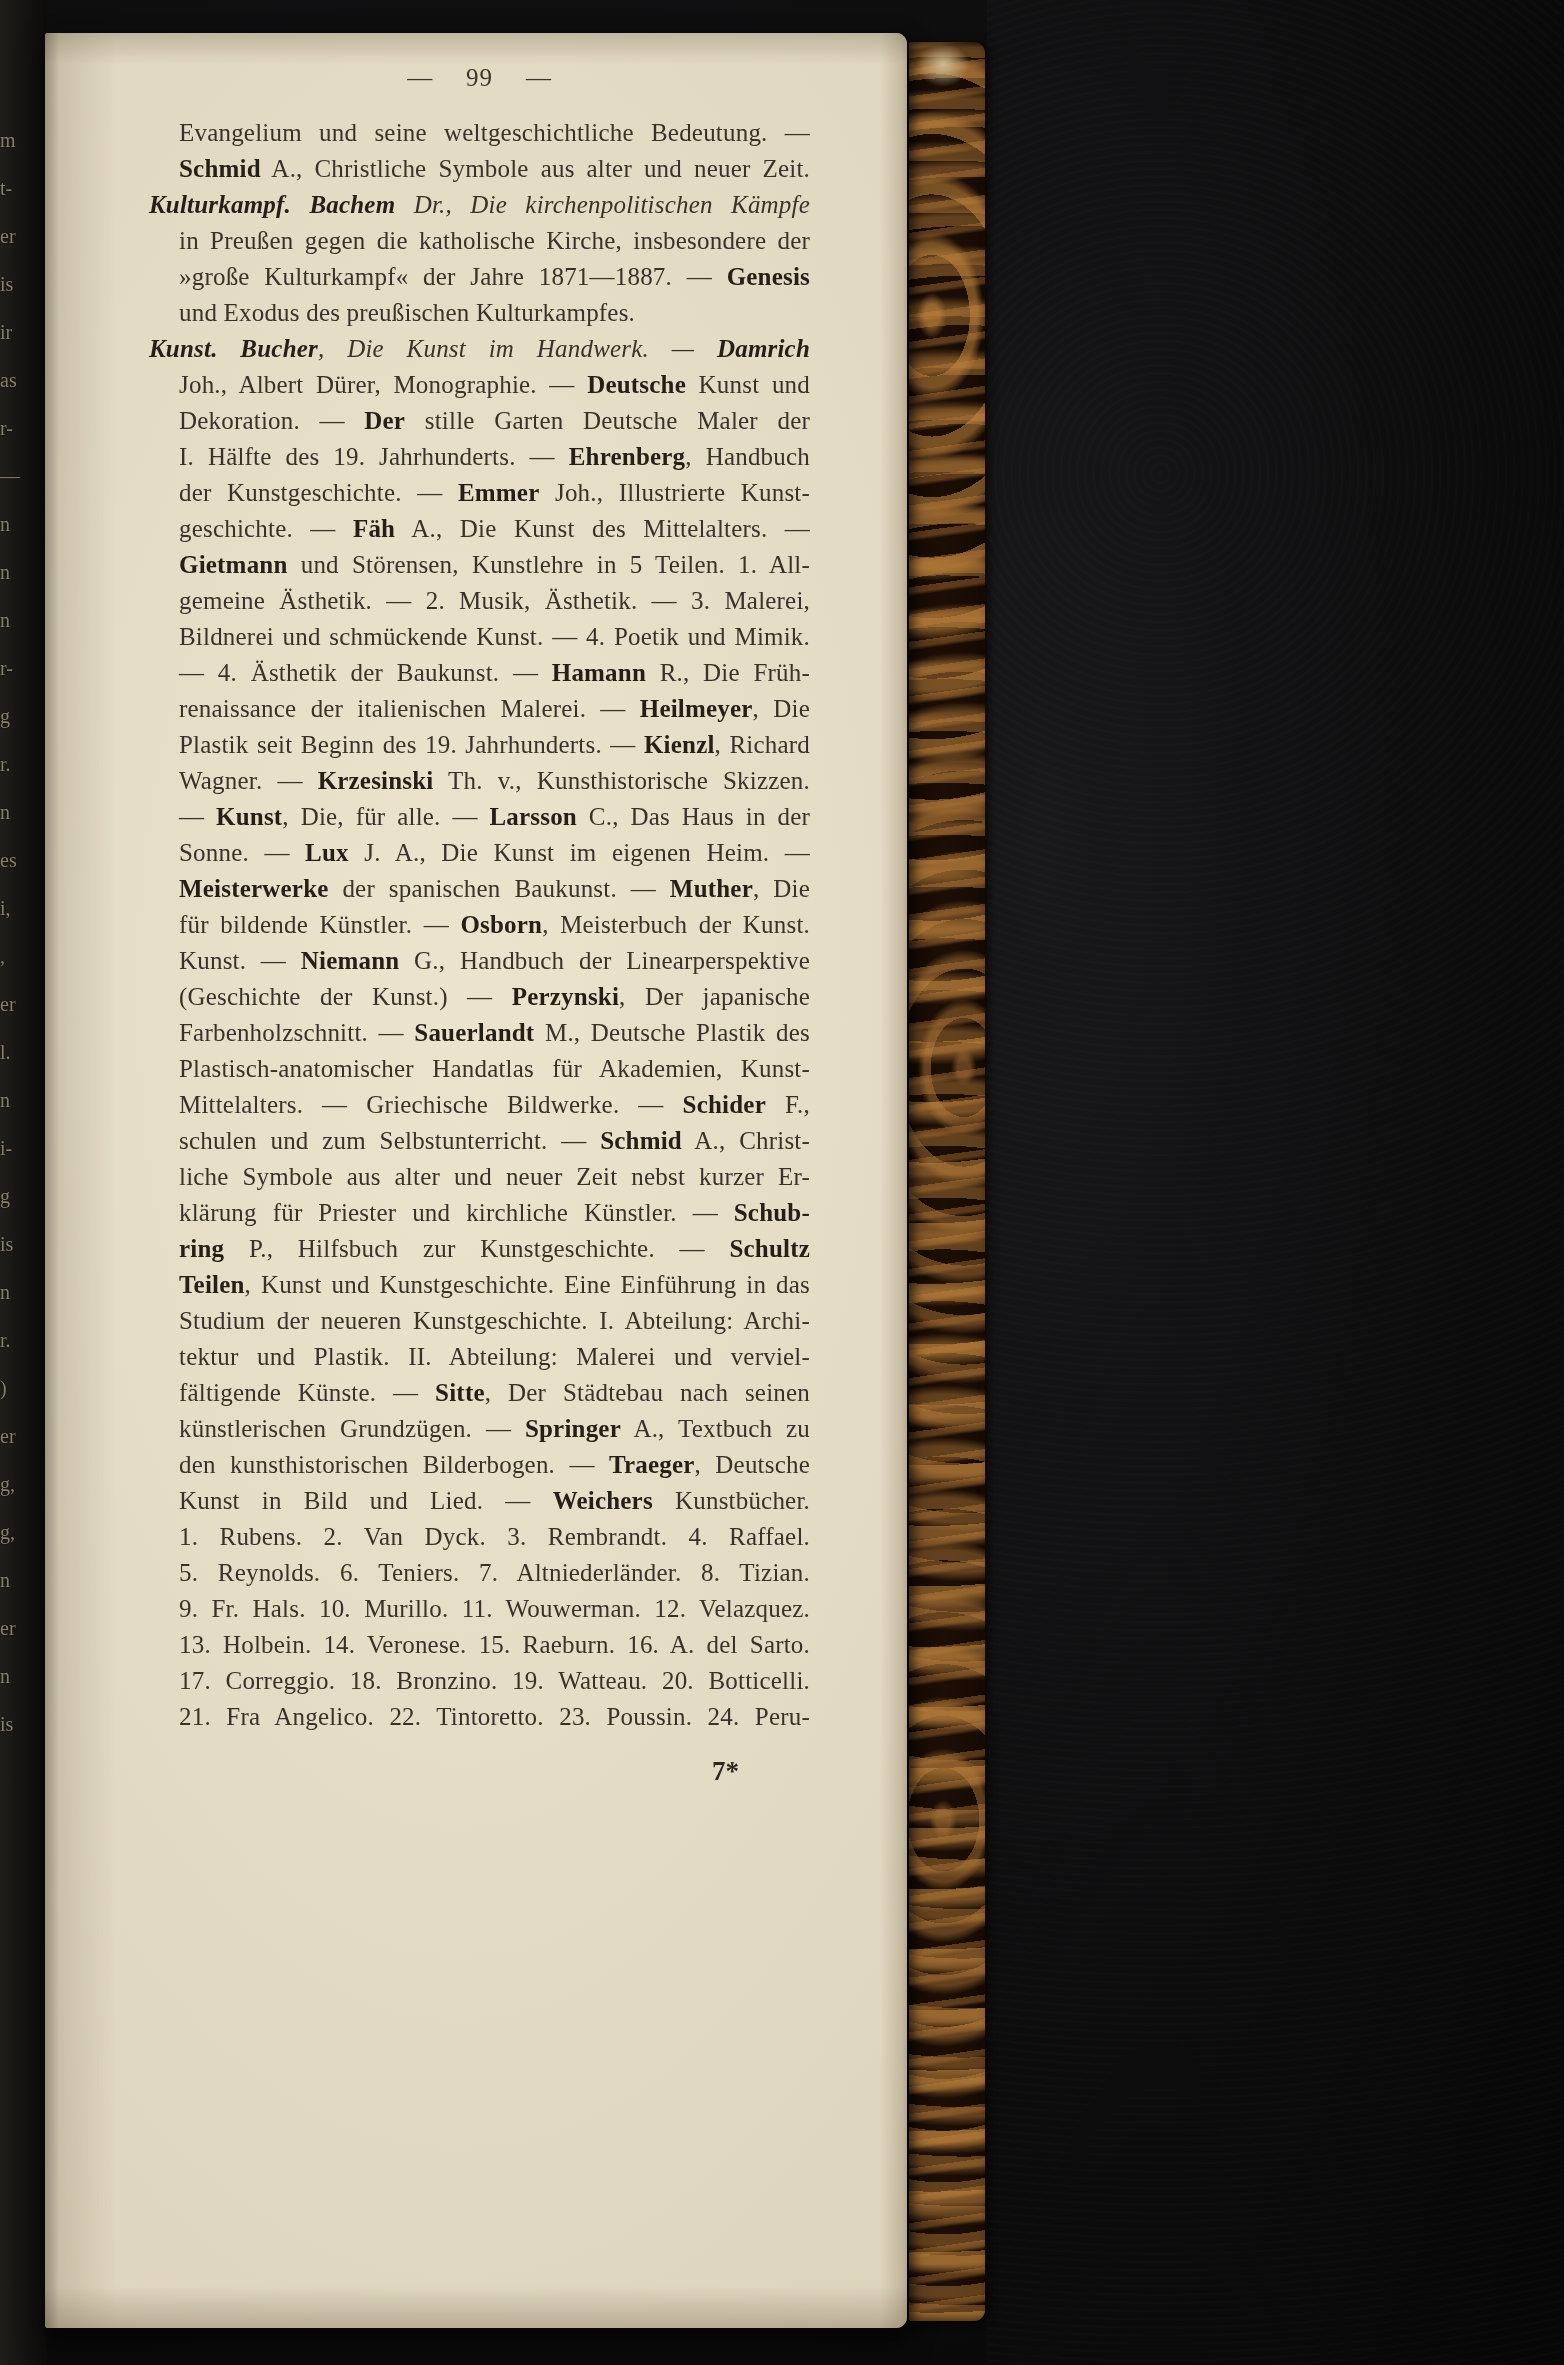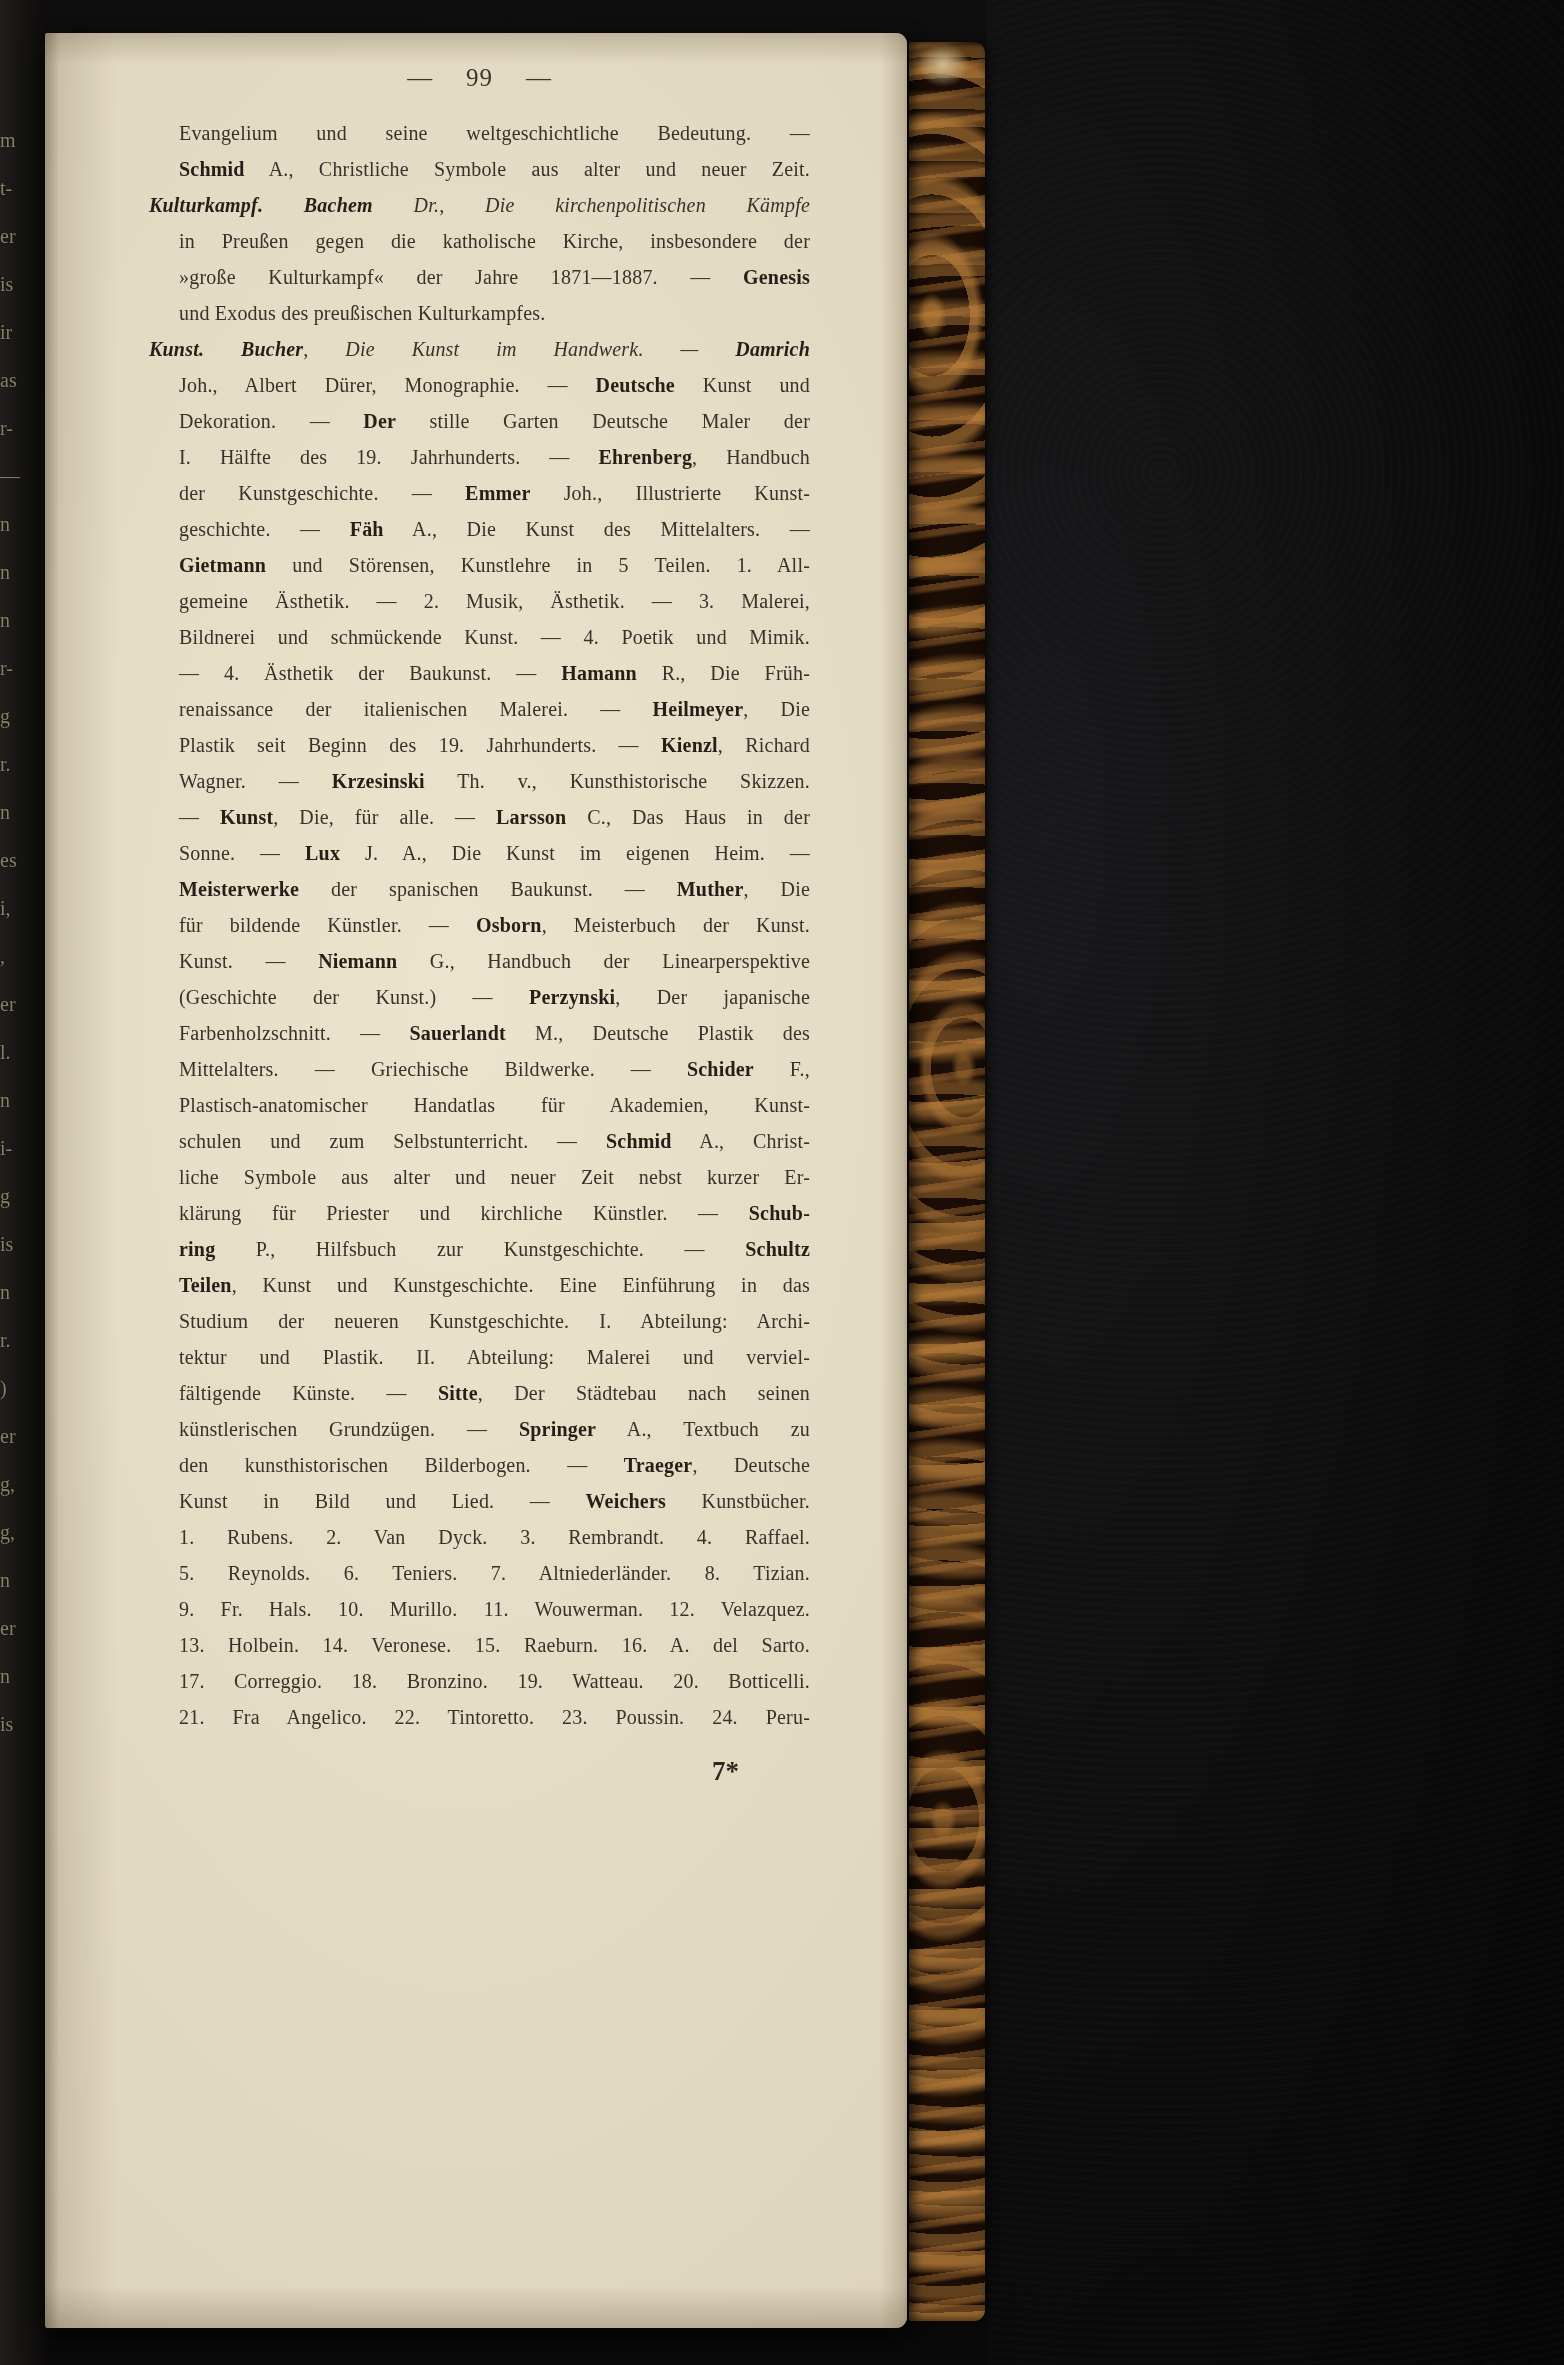--- a/index.html
+++ b/index.html
@@ -51,21 +51,21 @@
   .page-header{
     position:absolute;top:31px;left:104px;width:661px;
     display:flex;justify-content:center;align-items:center;gap:33px;
     font-size:25px;color:#3c352b;letter-spacing:0.9px;
   }
   .text-block{
     position:absolute;top:82px;left:104px;width:661px;
     color:#38322a;
   }
   .line{
-    font-size:20px;line-height:36px;
+    font-size:25px;line-height:36px;
     width:100%;box-sizing:border-box;
     padding-left:30px;
     text-align:justify;text-align-last:justify;
     letter-spacing:0.2px;
     white-space:nowrap;
   }
   .line.head{padding-left:0;font-style:italic;}
   .line.nojust{text-align-last:left;}
   .bold{font-weight:bold;color:#261f17;margin-top:20px;}
   .signature{
@@ -160,22 +160,22 @@
       <div class="line"><span>renaissance der italienischen Malerei. — </span><span class="bold">Heilmeyer</span><span>, Die</span></div>
       <div class="line"><span>Plastik seit Beginn des 19. Jahrhunderts. — </span><span class="bold">Kienzl</span><span>, Richard</span></div>
       <div class="line"><span>Wagner. — </span><span class="bold">Krzesinski</span><span> Th. v., Kunsthistorische Skizzen.</span></div>
       <div class="line"><span>— </span><span class="bold">Kunst</span><span>, Die, für alle. — </span><span class="bold">Larsson</span><span> C., Das Haus in der</span></div>
       <div class="line"><span>Sonne. — </span><span class="bold">Lux</span><span> J. A., Die Kunst im eigenen Heim. —</span></div>
       <div class="line"><span class="bold">Meisterwerke</span><span> der spanischen Baukunst. — </span><span class="bold">Muther</span><span>, Die</span></div>
       <div class="line"><span>für bildende Künstler. — </span><span class="bold">Osborn</span><span>, Meisterbuch der Kunst.</span></div>
       <div class="line"><span>Kunst. — </span><span class="bold">Niemann</span><span> G., Handbuch der Linearperspektive</span></div>
       <div class="line"><span>(Geschichte der Kunst.) — </span><span class="bold">Perzynski</span><span>, Der japanische</span></div>
       <div class="line"><span>Farbenholzschnitt. — </span><span class="bold">Sauerlandt</span><span> M., Deutsche Plastik des</span></div>
+      <div class="line"><span>Plastisch-anatomischer Handatlas für Akademien, Kunst-</span></div>
       <div class="line"><span>Mittelalters. — Griechische Bildwerke. — </span><span class="bold">Schider</span><span> F.,</span></div>
-      <div class="line"><span>Plastisch-anatomischer Handatlas für Akademien, Kunst-</span></div>
       <div class="line"><span>schulen und zum Selbstunterricht. — </span><span class="bold">Schmid</span><span> A., Christ-</span></div>
       <div class="line"><span>liche Symbole aus alter und neuer Zeit nebst kurzer Er-</span></div>
       <div class="line"><span>klärung für Priester und kirchliche Künstler. — </span><span class="bold">Schub-</span></div>
       <div class="line"><span class="bold">ring</span><span> P., Hilfsbuch zur Kunstgeschichte. — </span><span class="bold">Schultz</span></div>
       <div class="line"><span class="bold">Teilen</span><span>, Kunst und Kunstgeschichte. Eine Einführung in das</span></div>
       <div class="line"><span>Studium der neueren Kunstgeschichte. I. Abteilung: Archi-</span></div>
       <div class="line"><span>tektur und Plastik. II. Abteilung: Malerei und verviel-</span></div>
       <div class="line"><span>fältigende Künste. — </span><span class="bold">Sitte</span><span>, Der Städtebau nach seinen</span></div>
       <div class="line"><span>künstlerischen Grundzügen. — </span><span class="bold">Springer</span><span> A., Textbuch zu</span></div>
       <div class="line"><span>den kunsthistorischen Bilderbogen. — </span><span class="bold">Traeger</span><span>, Deutsche</span></div>

